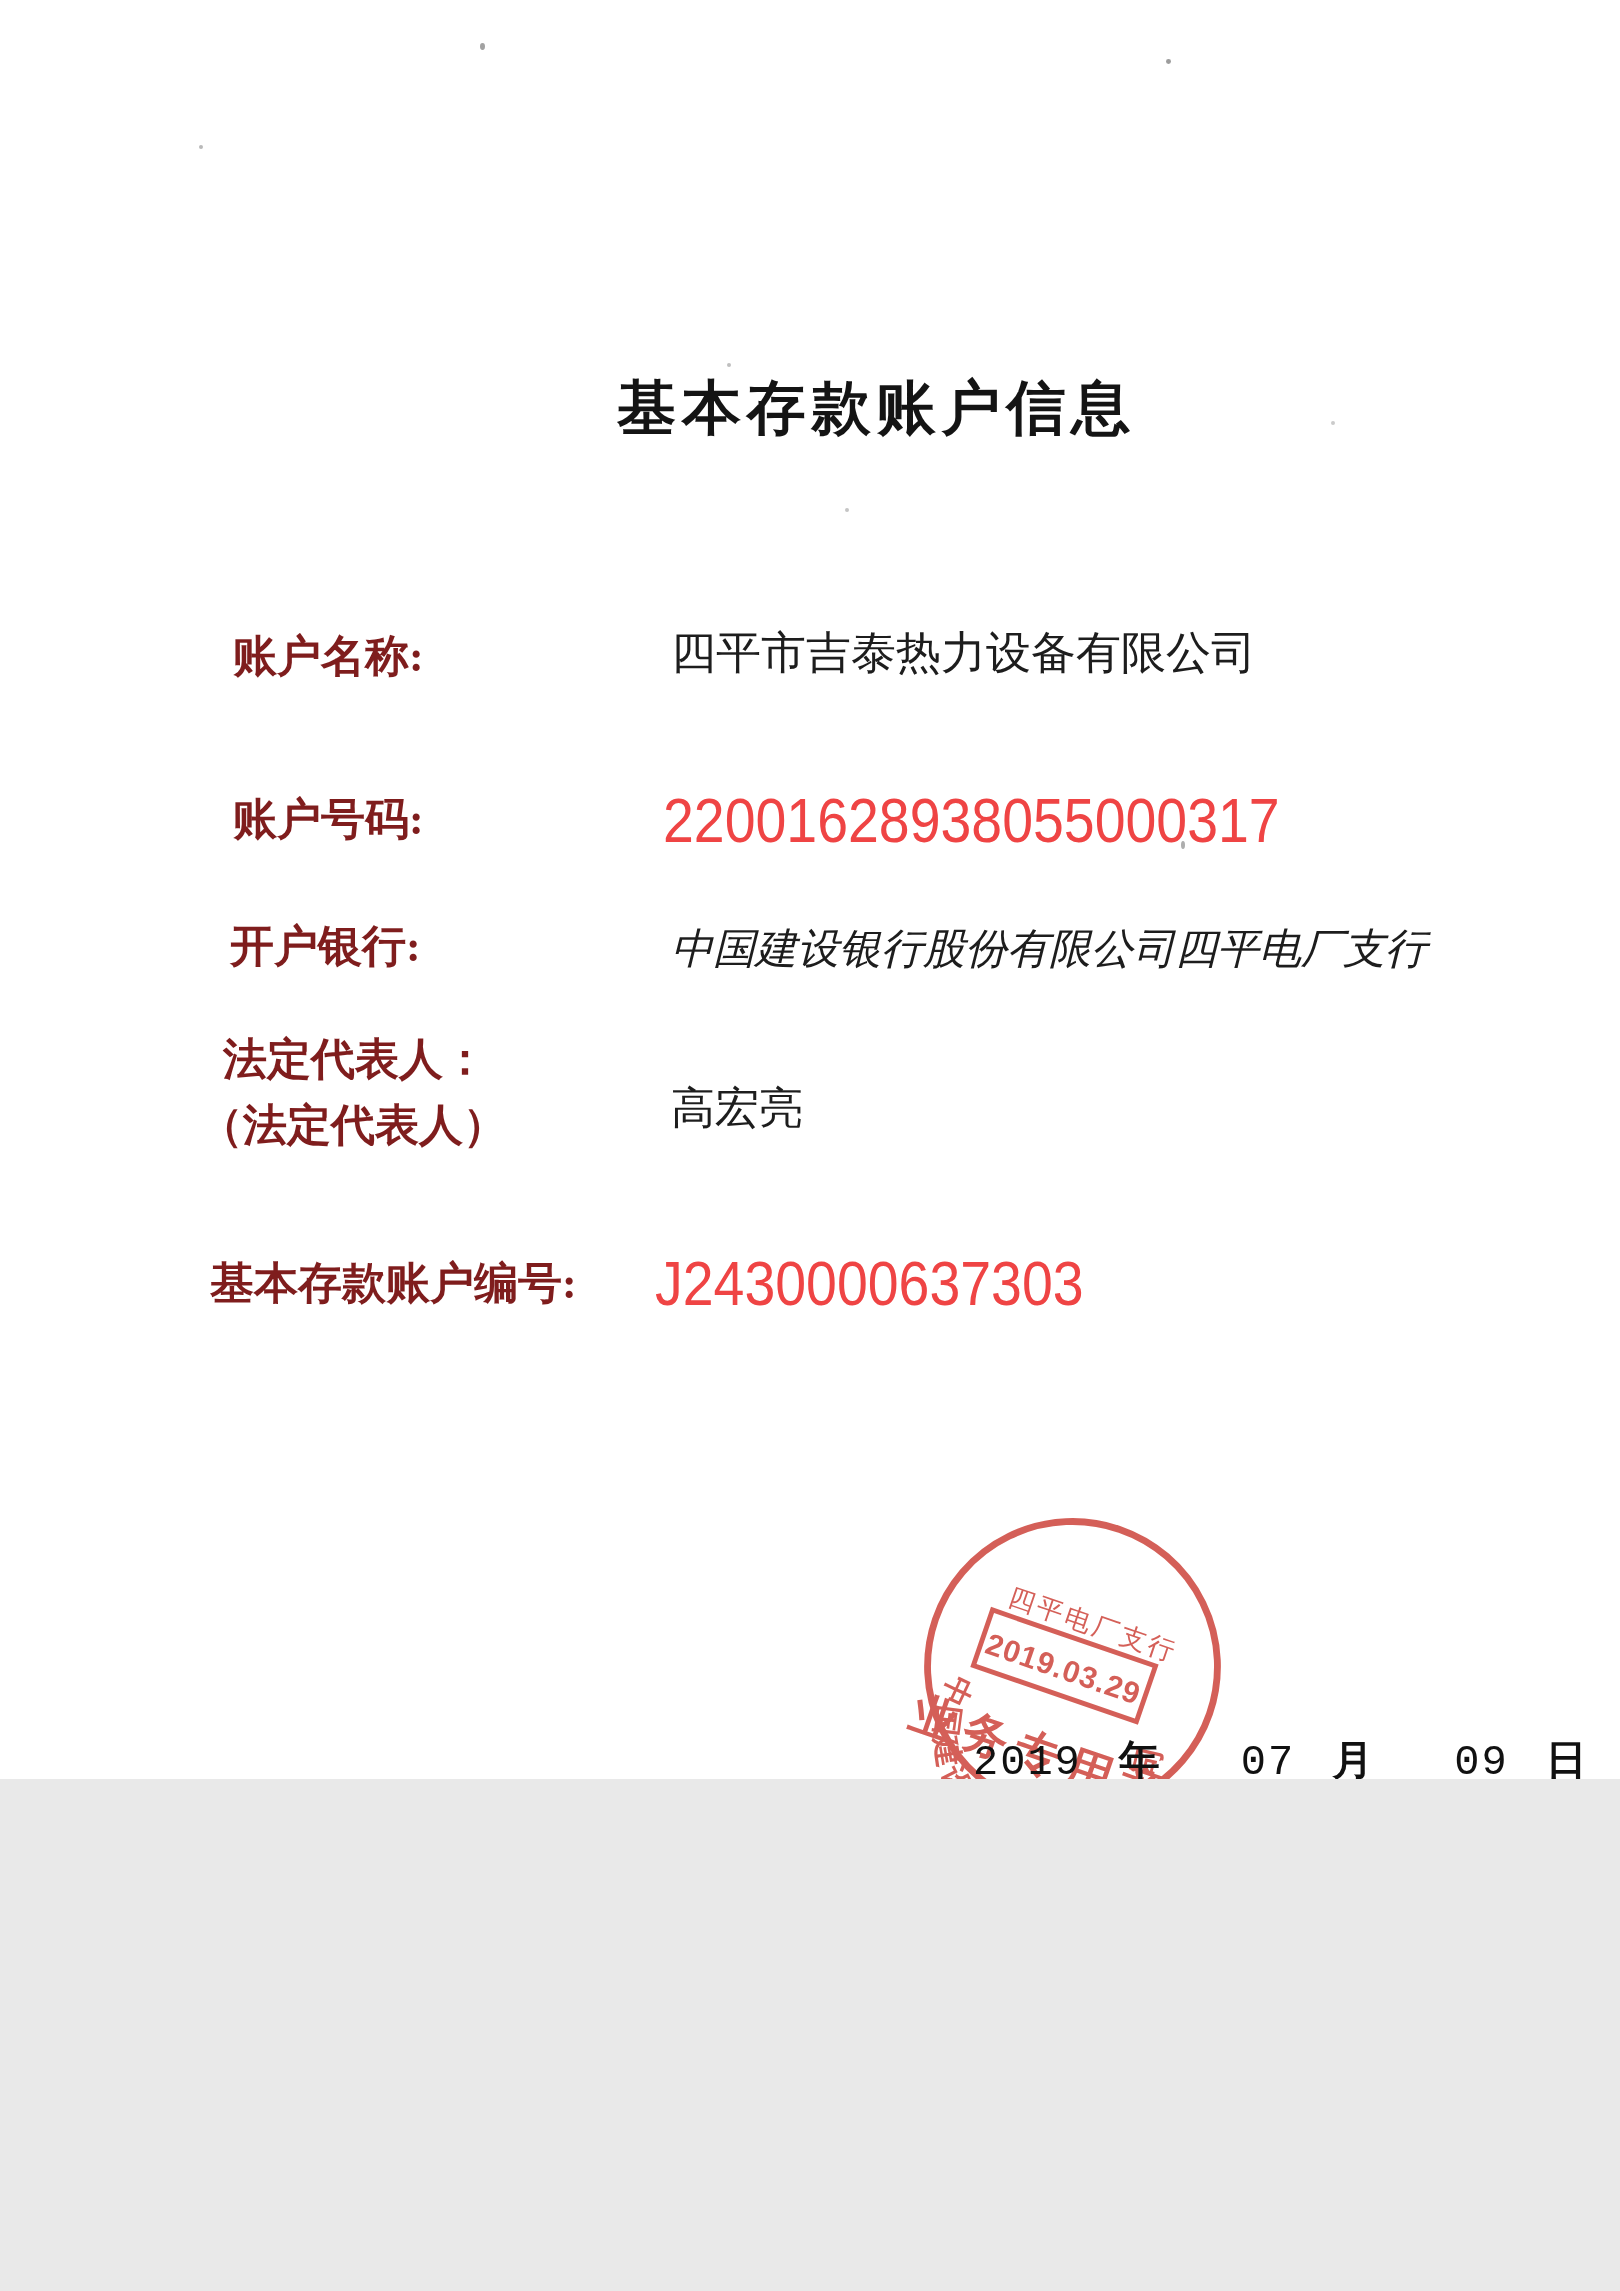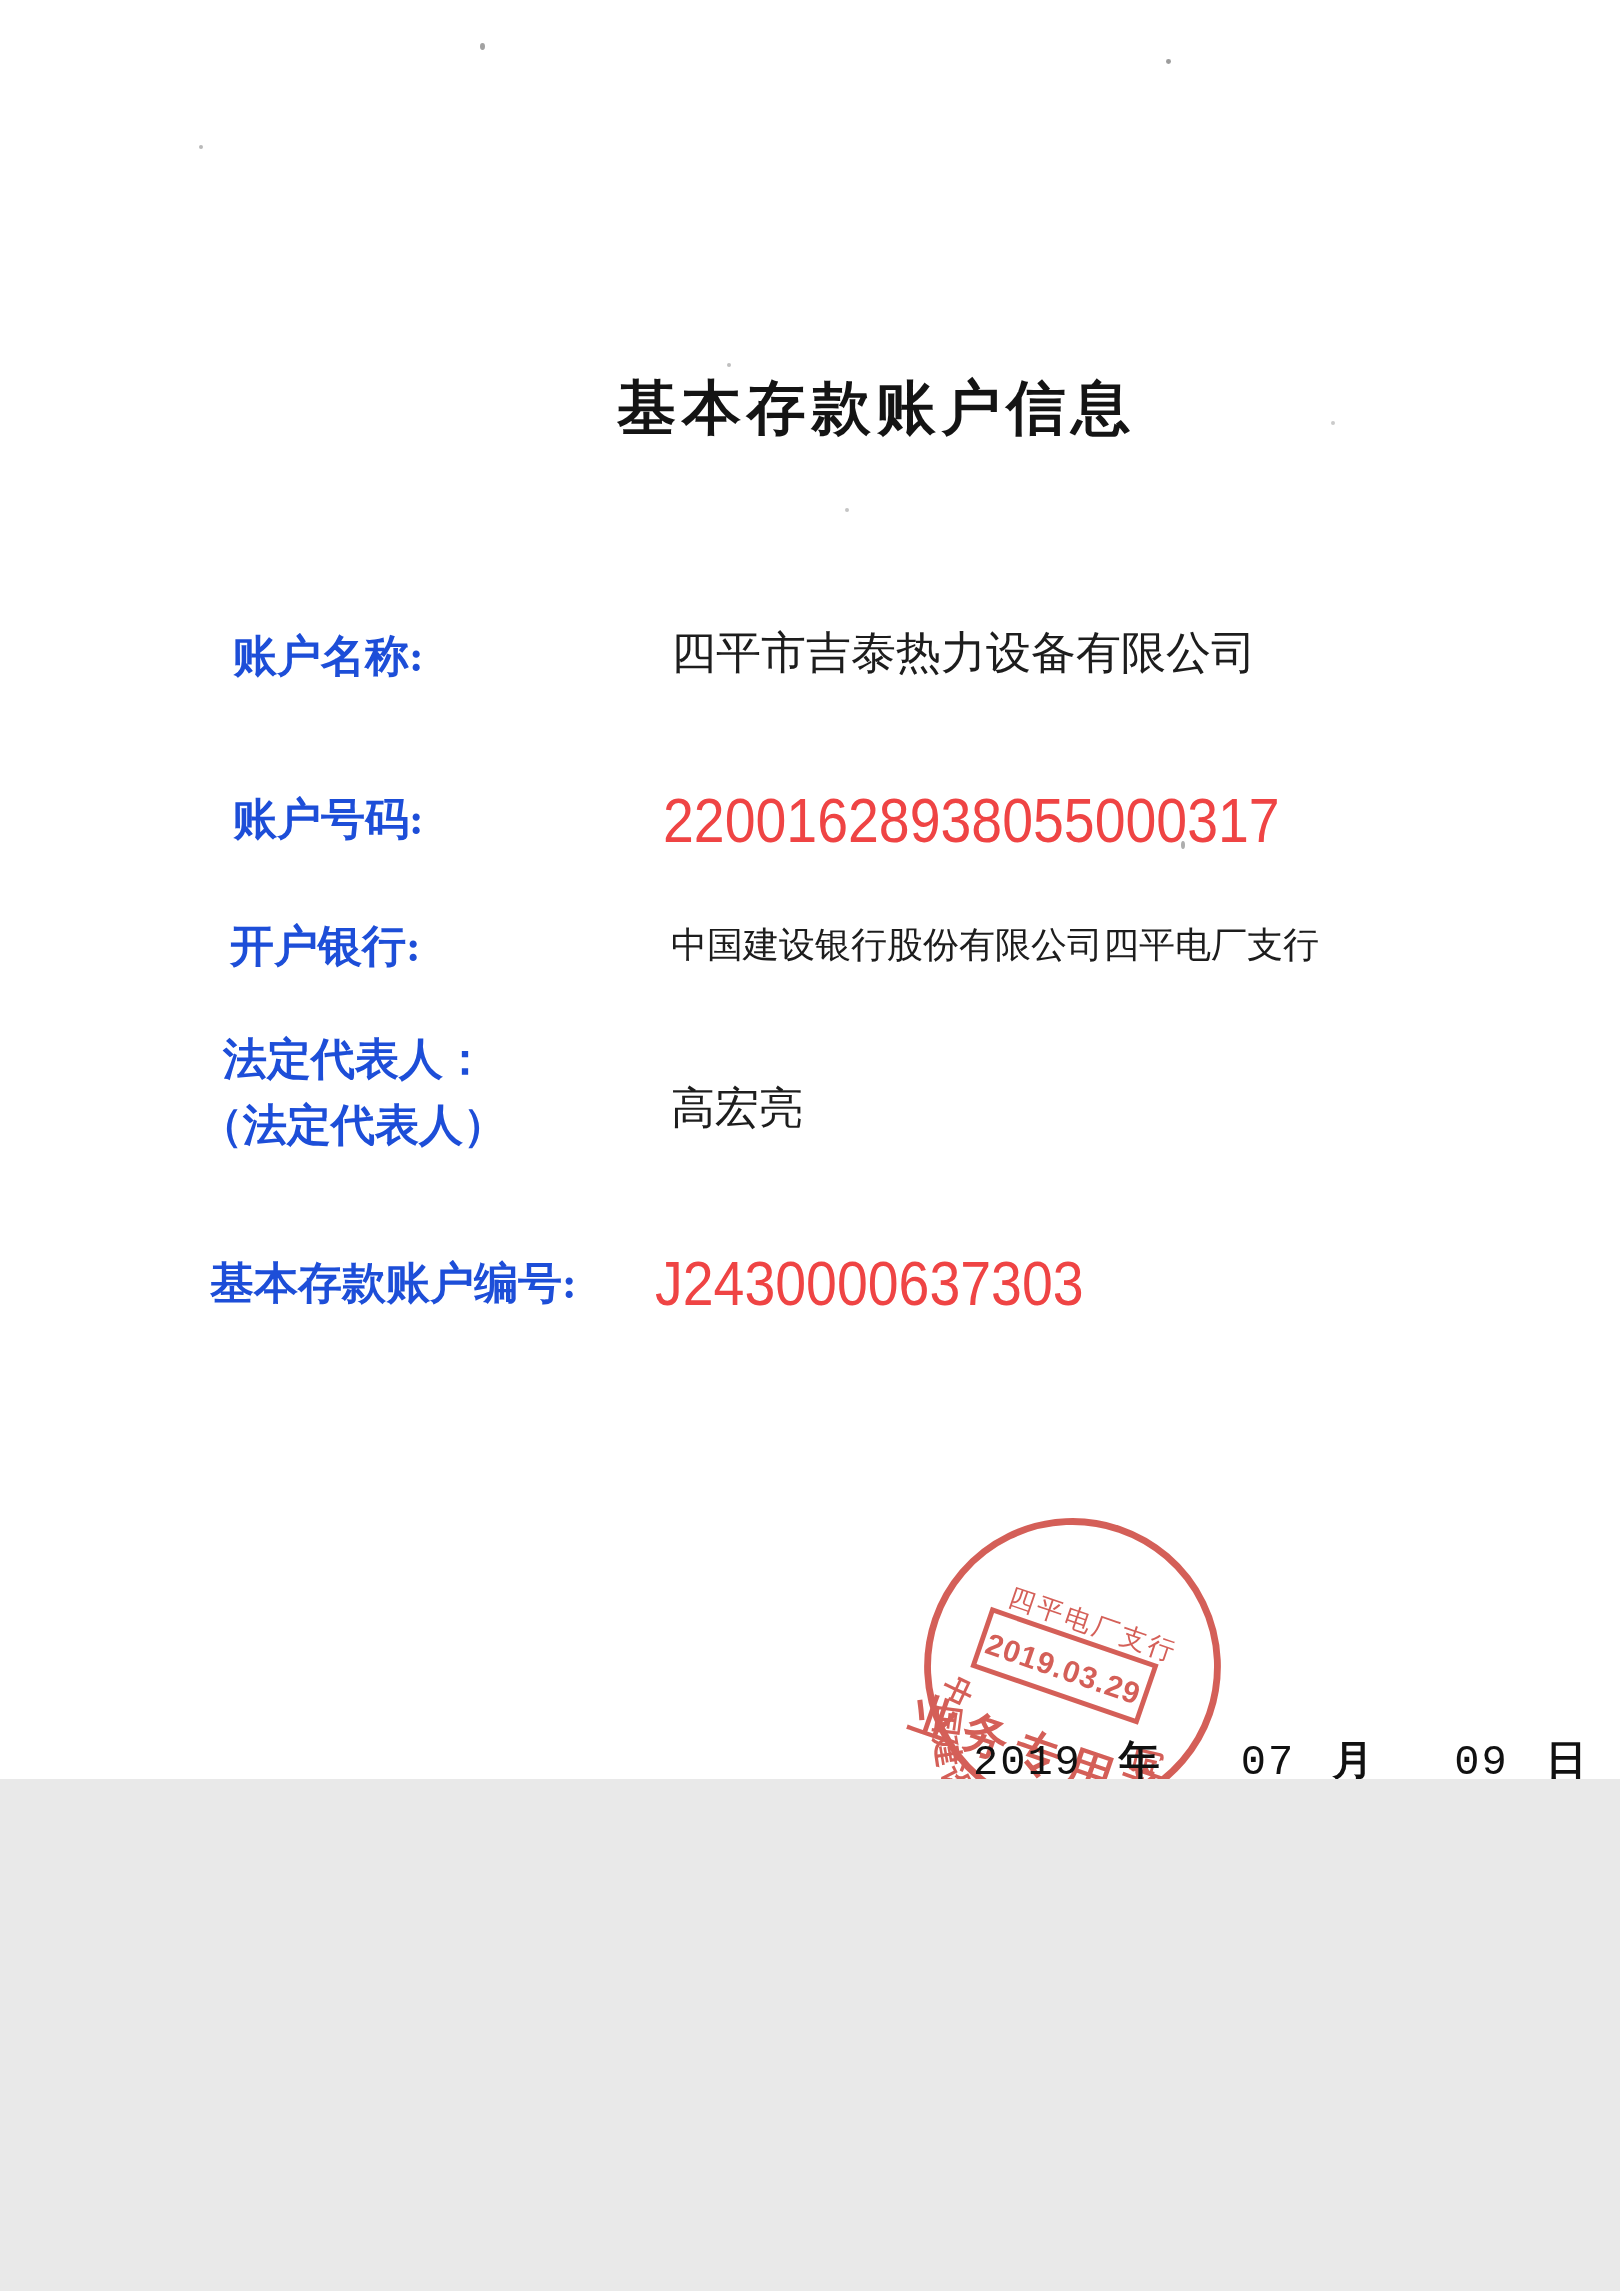--- a/index.html
+++ b/index.html
@@ -12,27 +12,27 @@
     font-family:"Liberation Serif","DejaVu Serif",serif;
     color:#1c1c1c;
   }
   .doc-title{
     position:absolute;left:617px;top:369px;
     font-size:59px;font-weight:bold;letter-spacing:5.9px;
     white-space:nowrap;color:#141414;
   }
   .lbl{
     position:absolute;font-size:44px;font-weight:bold;
-    white-space:nowrap;color:#1d4ed8;
+    white-space:nowrap;color:#7f1d1d;
   }
   .val{
     position:absolute;font-size:45px;font-weight:normal;
     white-space:nowrap;color:#1d1d1d;
   }
-  .val-bank{font-size:36px;}
+  .val-bank{font-size:42px;font-style:italic;}
   .num{
     position:absolute;
     font-family:"Liberation Sans","DejaVu Sans",sans-serif;
     font-size:63px;color:#ef4444;white-space:nowrap;
   }
   .num > span{display:inline-block;transform:scaleX(.88);transform-origin:0 50%;}
   .date-line{
     position:absolute;left:929px;top:1733px;
     display:flex;gap:37px;align-items:baseline;
     color:#111;z-index:5;

